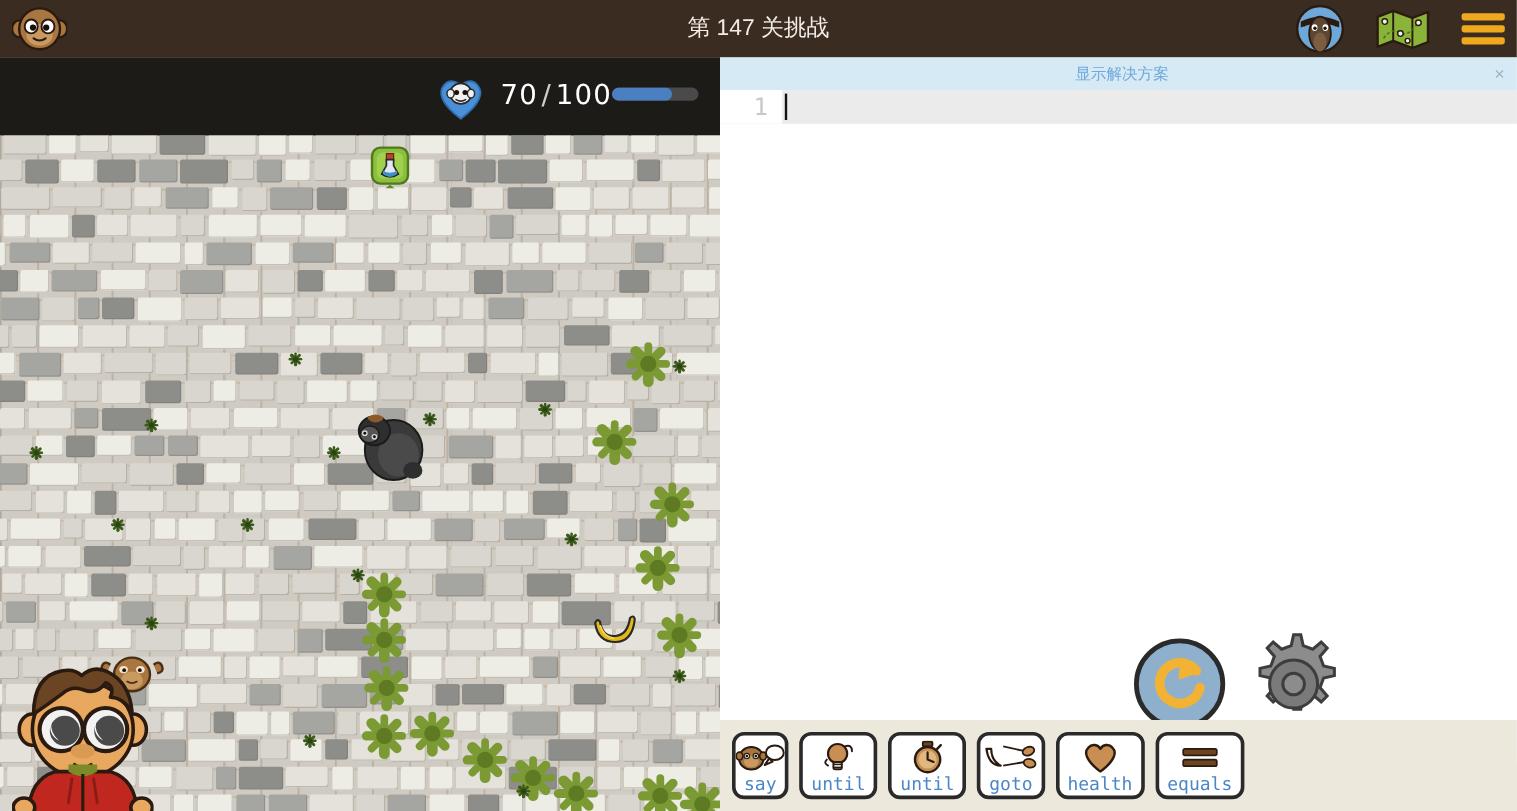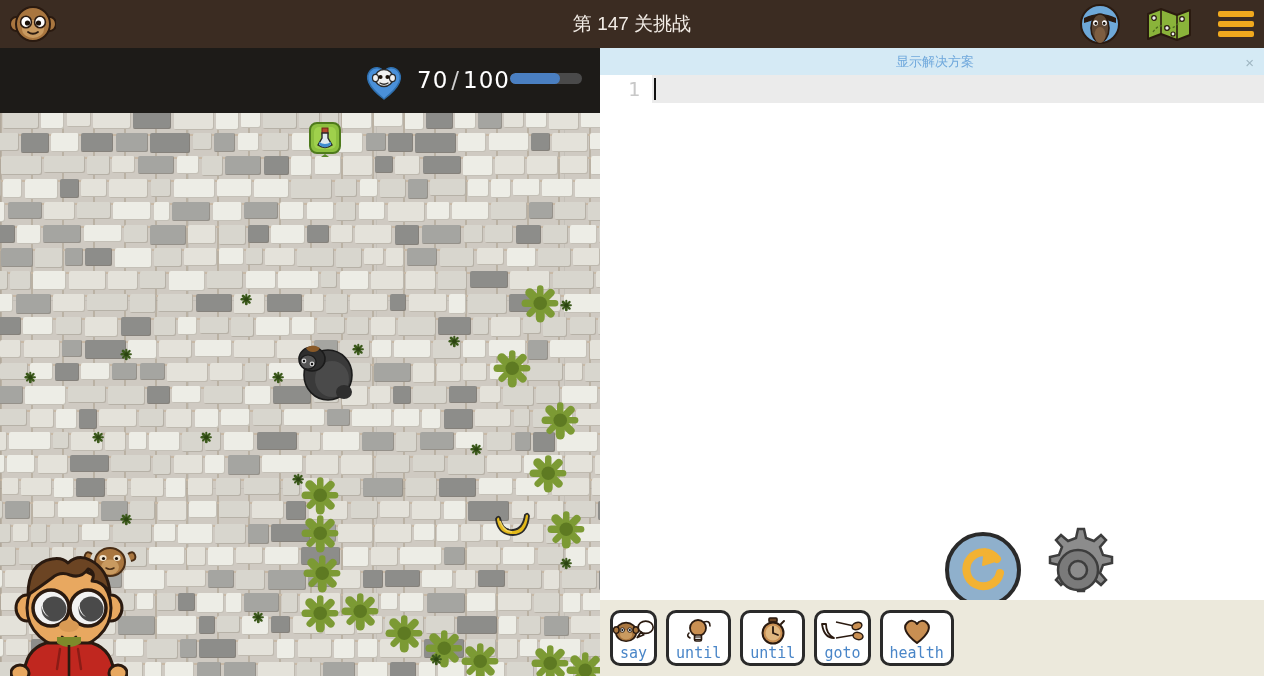--- a/index.html
+++ b/index.html
@@ -1303,14 +1303,23 @@
         <span class="tlabel">goto</span>
       </div>
       <div class="tool">
         <span class="glyph">
           <svg width="30" height="26" viewBox="0 0 30 26">
             <path d="M15 25 C3 16 1 9 5 5 C8 1.5 13 2.5 15 6 C17 2.5 22 1.5 25 5 C29 9 27 16 15 25 Z" fill="#c98f52" stroke="#2a1a10" stroke-width="2" stroke-linejoin="round"></path>
           </svg>
         </span>
         <span class="tlabel">health</span>
       </div>
+      <div class="tool">
+        <span class="glyph">
+          <svg width="34" height="22" viewBox="0 0 34 22">
+            <rect x="3" y="4" width="28" height="5.5" rx="1.5" fill="#6b4423" stroke="#2a1a10" stroke-width="1.4"></rect>
+            <rect x="3" y="13" width="28" height="5.5" rx="1.5" fill="#6b4423" stroke="#2a1a10" stroke-width="1.4"></rect>
+          </svg>
+        </span>
+        <span class="tlabel">equals</span>
+      </div>
     </div>
 </div>
 
 </body></html>

